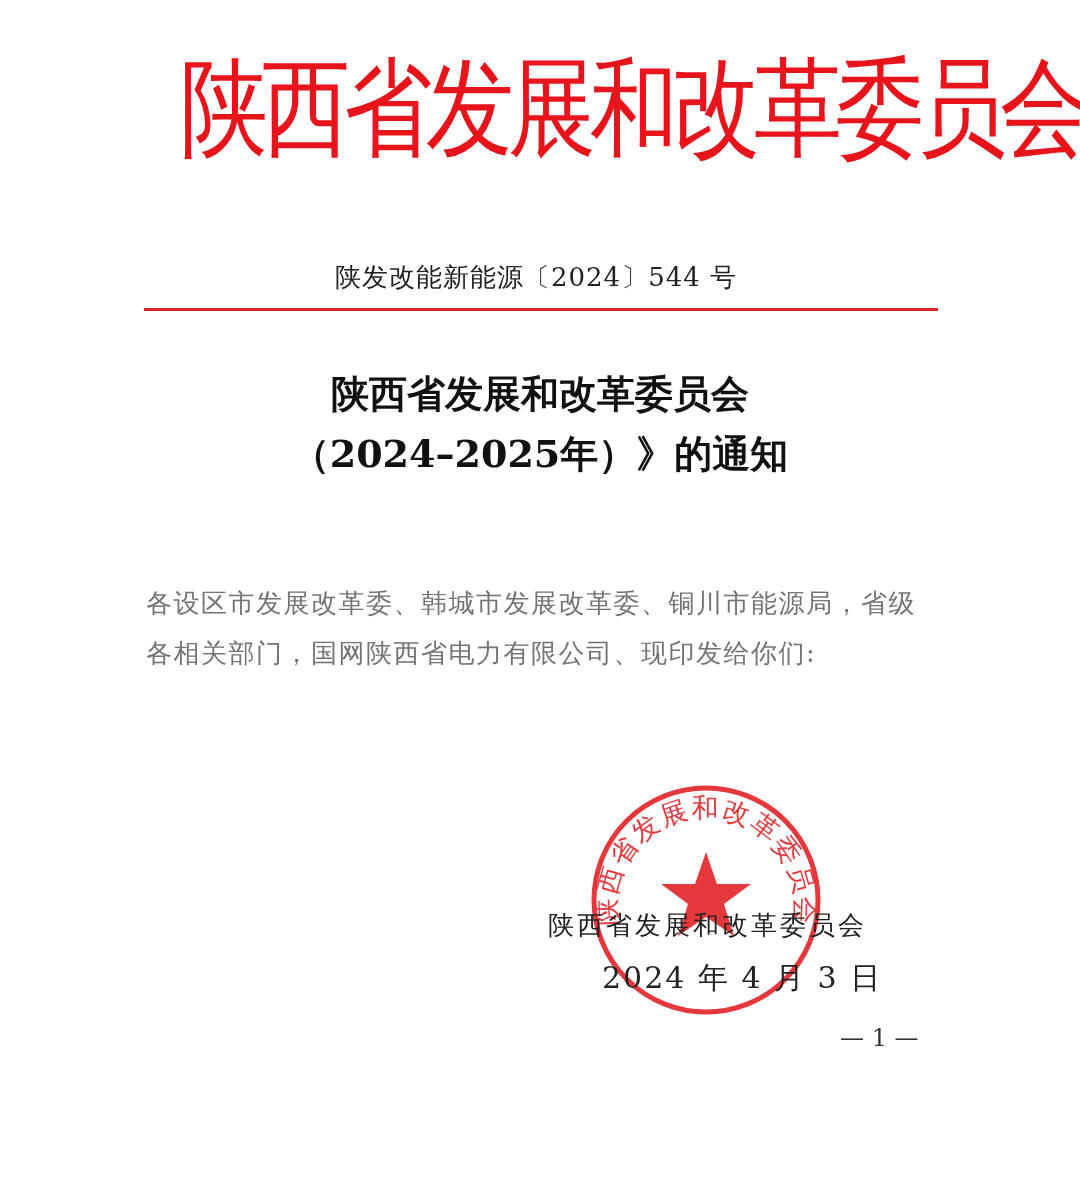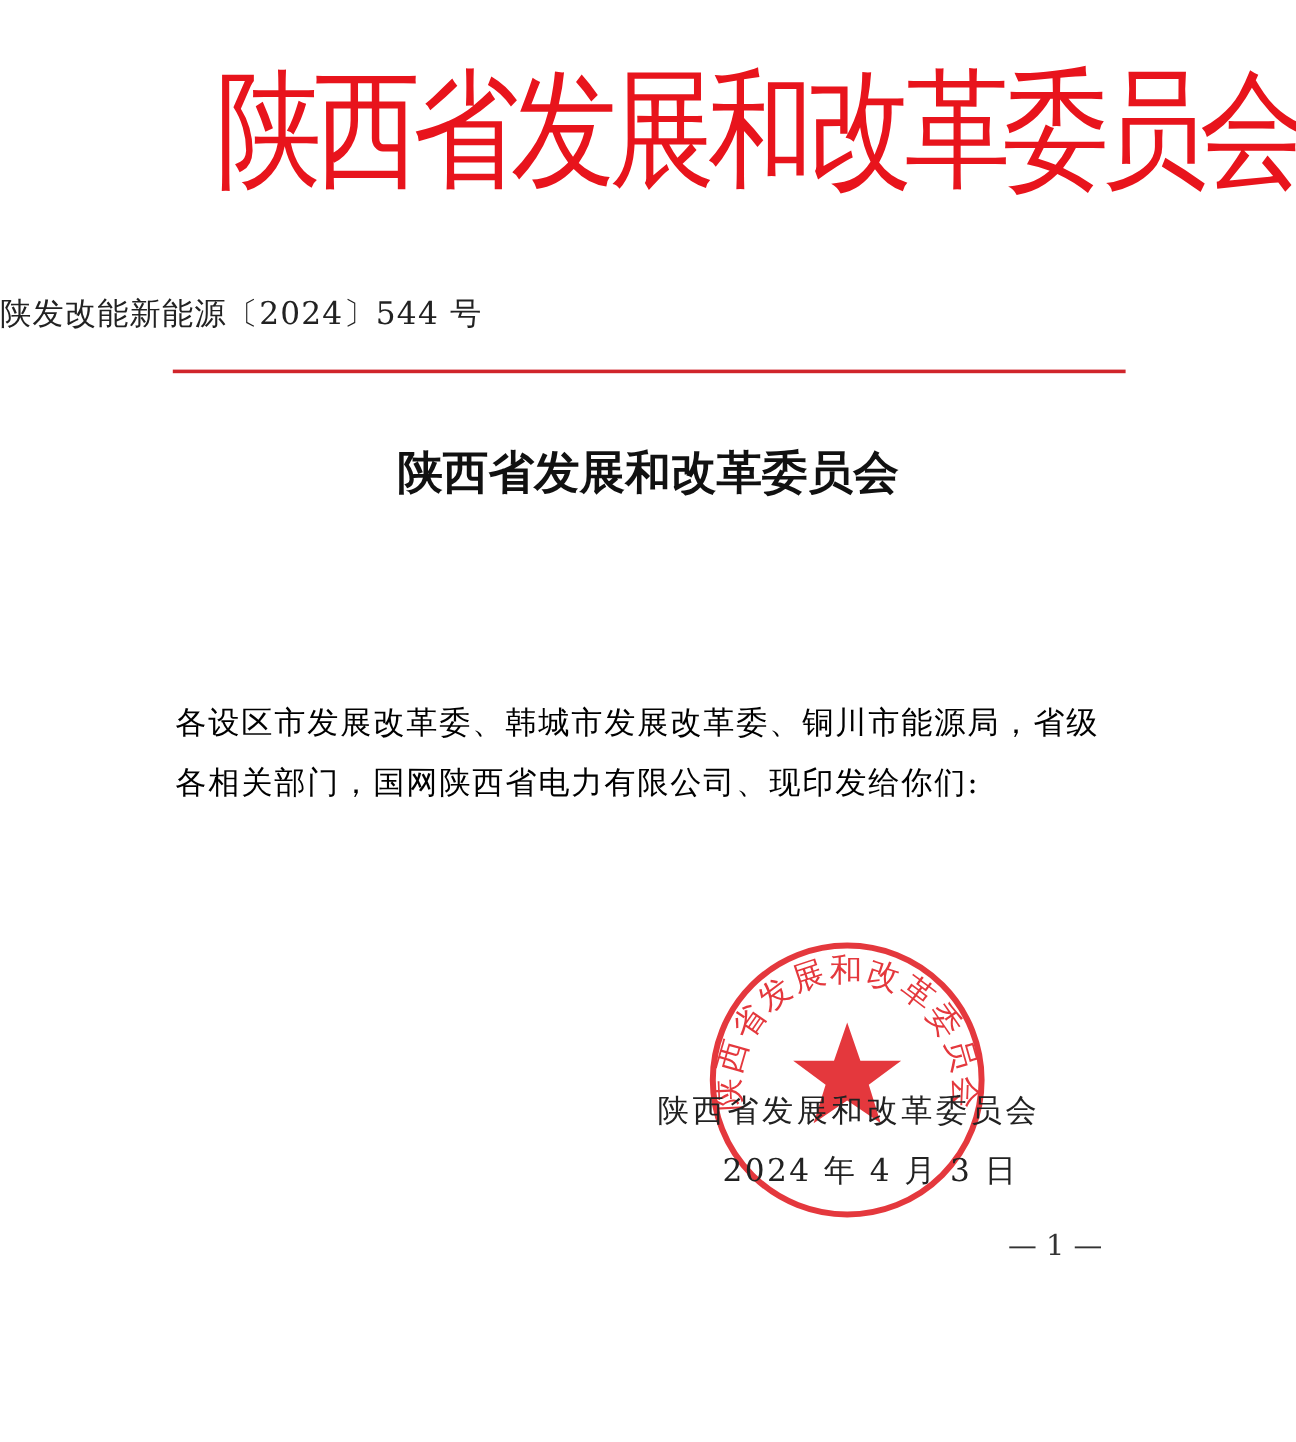--- a/index.html
+++ b/index.html
@@ -3,45 +3,46 @@
   <meta charset="utf-8">
   <style>
     html, body { margin:0; padding:0; background:#ffffff; }
     body { width:1080px; height:1202px; position:relative; overflow:hidden;
            font-family:"DejaVu Serif","Liberation Serif",serif; color:#1a1a1a; }
     .masthead { position:absolute; left:180px; top:52px; width:722px; height:112px;
       color:#e8141c; font-family:"DejaVu Sans","Liberation Sans",sans-serif;
       font-size:88px; line-height:112px; white-space:nowrap; text-align:center;
       transform-origin:left top; letter-spacing:-6px; font-weight:normal; }
     .masthead span { display:inline-block; transform:scaleY(1.22); transform-origin:center; }
-    .docnum { position:absolute; left:0; width:1072px; top:244px; 
+    .docnum { position:absolute; left:0; width:1072px; top:260px; text-align:center;
       font-size:26px; letter-spacing:1px; color:#222; }
     .redline { position:absolute; left:144px; width:794px; top:308px; height:3px; background:#d0252b; }
     .title { position:absolute; left:0; width:1080px; text-align:center; font-weight:bold;
       font-size:38px; color:#111; line-height:60px; top:364px; }
     .title div { white-space:nowrap; }
     .body { position:absolute; left:146px; width:806px; top:578px; font-size:26px;
-      line-height:50px; color:#000000; letter-spacing:1.5px; }
+      line-height:50px; color:#737373; letter-spacing:1.5px; }
     .body p { margin:0; }
     .body .indent { text-indent:56px; }
     .sign { position:absolute; left:548px; top:908px; font-size:26px; color:#222; letter-spacing:3px; white-space:nowrap; }
-    .date { position:absolute; left:602px; top:958px; font-size:26px; color:#222; letter-spacing:2px; white-space:nowrap; }
+    .date { position:absolute; left:602px; top:958px; font-size:30px; color:#222; letter-spacing:2px; white-space:nowrap; }
     .pageno { position:absolute; left:840px; top:1024px; font-size:24px; color:#333; white-space:nowrap; }
     .seal { position:absolute; left:588px; top:782px; width:236px; height:236px; opacity:0.88; }
   </style>
 </head>
 <body>
 
 <div class="masthead"><span>陕西省发展和改革委员会文件</span></div>
 
 <div class="docnum">陕发改能新能源〔2024〕544 号</div>
 <div class="redline"></div>
 
 <div class="title">
   <div>陕西省发展和改革委员会</div>
+  <div>（2024–2025年）》的通知</div>
 </div>
 
 <div class="body">
   <p>各设区市发展改革委、韩城市发展改革委、铜川市能源局，省级</p>
   <p>各相关部门，国网陕西省电力有限公司、现印发给你们:</p>
 </div>
 
 <svg class="seal" viewBox="0 0 236 236">
   <defs>
     <path id="sealArc" d="M 40 170 A 90 90 0 1 1 196 170"></path>

